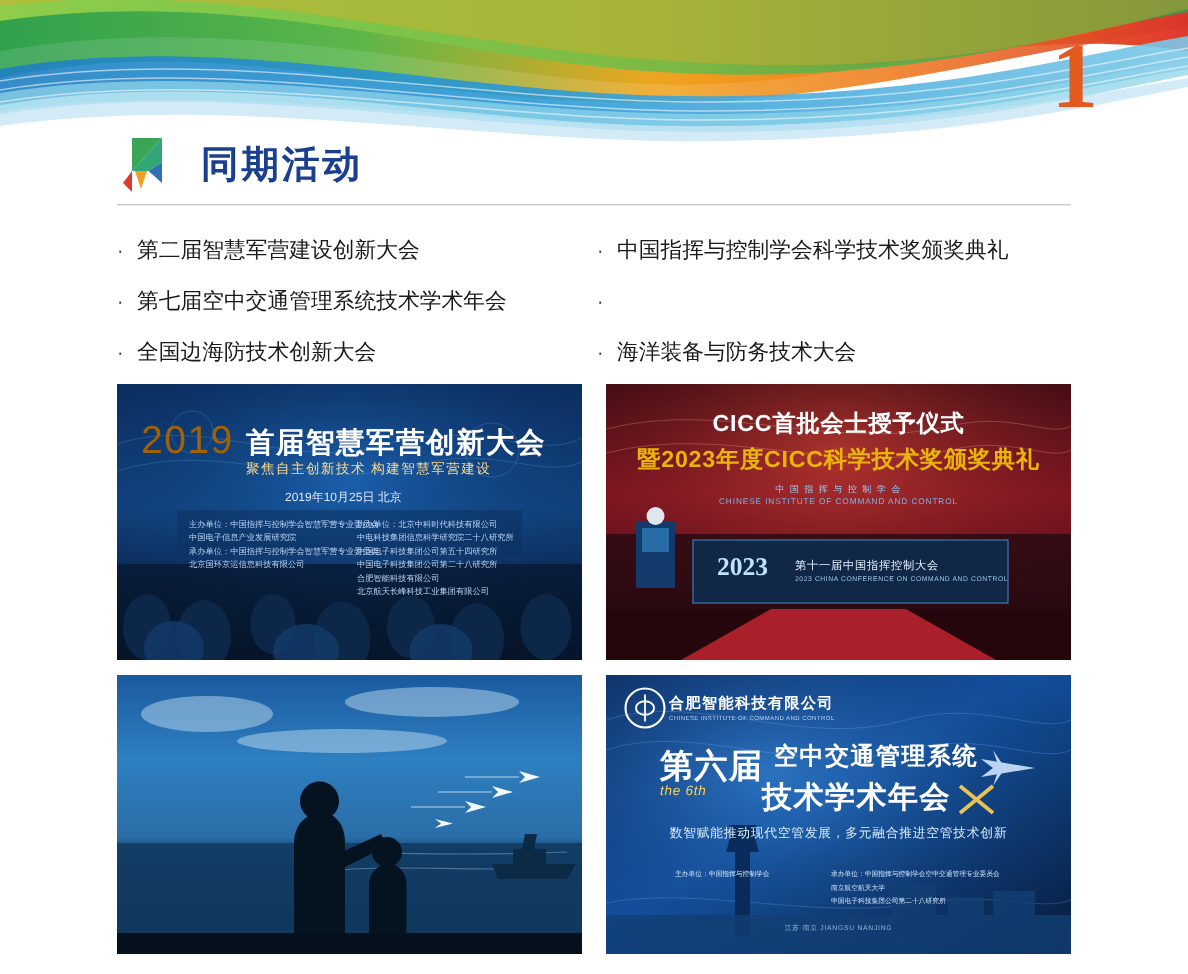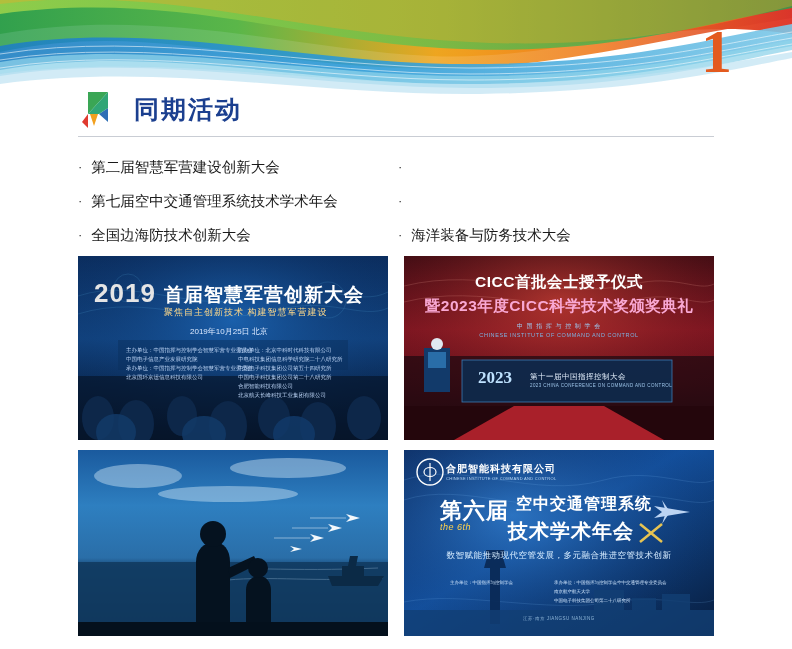--- a/index.html
+++ b/index.html
@@ -108,22 +108,22 @@
   .ph-text {
     position: absolute;
     color: #fff;
     font-family: "Liberation Sans", sans-serif;
     white-space: nowrap;
   }
 
   
   .p1-year {
     left: 16px; top: 22px;
-    font-size: 26px; font-weight: bold;
-    color: #e5e5e5;
+    font-size: 26px; font-weight: normal;
+    color: #a16207;
     letter-spacing: 1px;
   }
   .p1-title {
     left: 86px; top: 26px;
     font-size: 19px; font-weight: bold;
     color: #ffffff;
     letter-spacing: 1px;
   }
   .p1-sub {
     left: 86px; top: 50px;
@@ -150,21 +150,21 @@
   
   .p2-l1 {
     left: 50%; top: 16px; transform: translateX(-50%);
     font-size: 15.5px; font-weight: bold;
     color: #ffffff;
     letter-spacing: 0.5px;
   }
   .p2-l2 {
     left: 50%; top: 40px; transform: translateX(-50%);
     font-size: 15.5px; font-weight: bold;
-    color: #f9a8d4;
+    color: #eab308;
     letter-spacing: 0.5px;
   }
   .p2-l3 {
     left: 50%; top: 66px; transform: translateX(-50%);
     font-size: 6px; color: #9fc7ef; letter-spacing: 1px;
   }
   .p2-l4 {
     left: 50%; top: 76px; transform: translateX(-50%);
     font-size: 5.5px; color: #7fb0e0; letter-spacing: 0.6px;
   }
@@ -296,20 +296,21 @@
   </div>
   <div class="title-rule"></div>
 
   <div class="list-wrap">
     <div class="bullet-item">
       <span class="bullet-dot">·</span>
       <span>第二届智慧军营建设创新大会</span>
     </div>
     <div class="bullet-item">
       <span class="bullet-dot">·</span>
+      <span>中国指挥与控制学会科学技术奖颁奖典礼</span>
     </div>
     <div class="bullet-item">
       <span class="bullet-dot">·</span>
       <span>第七届空中交通管理系统技术学术年会</span>
     </div>
     <div class="bullet-item">
       <span class="bullet-dot">·</span>
     </div>
     <div class="bullet-item">
       <span class="bullet-dot">·</span>

